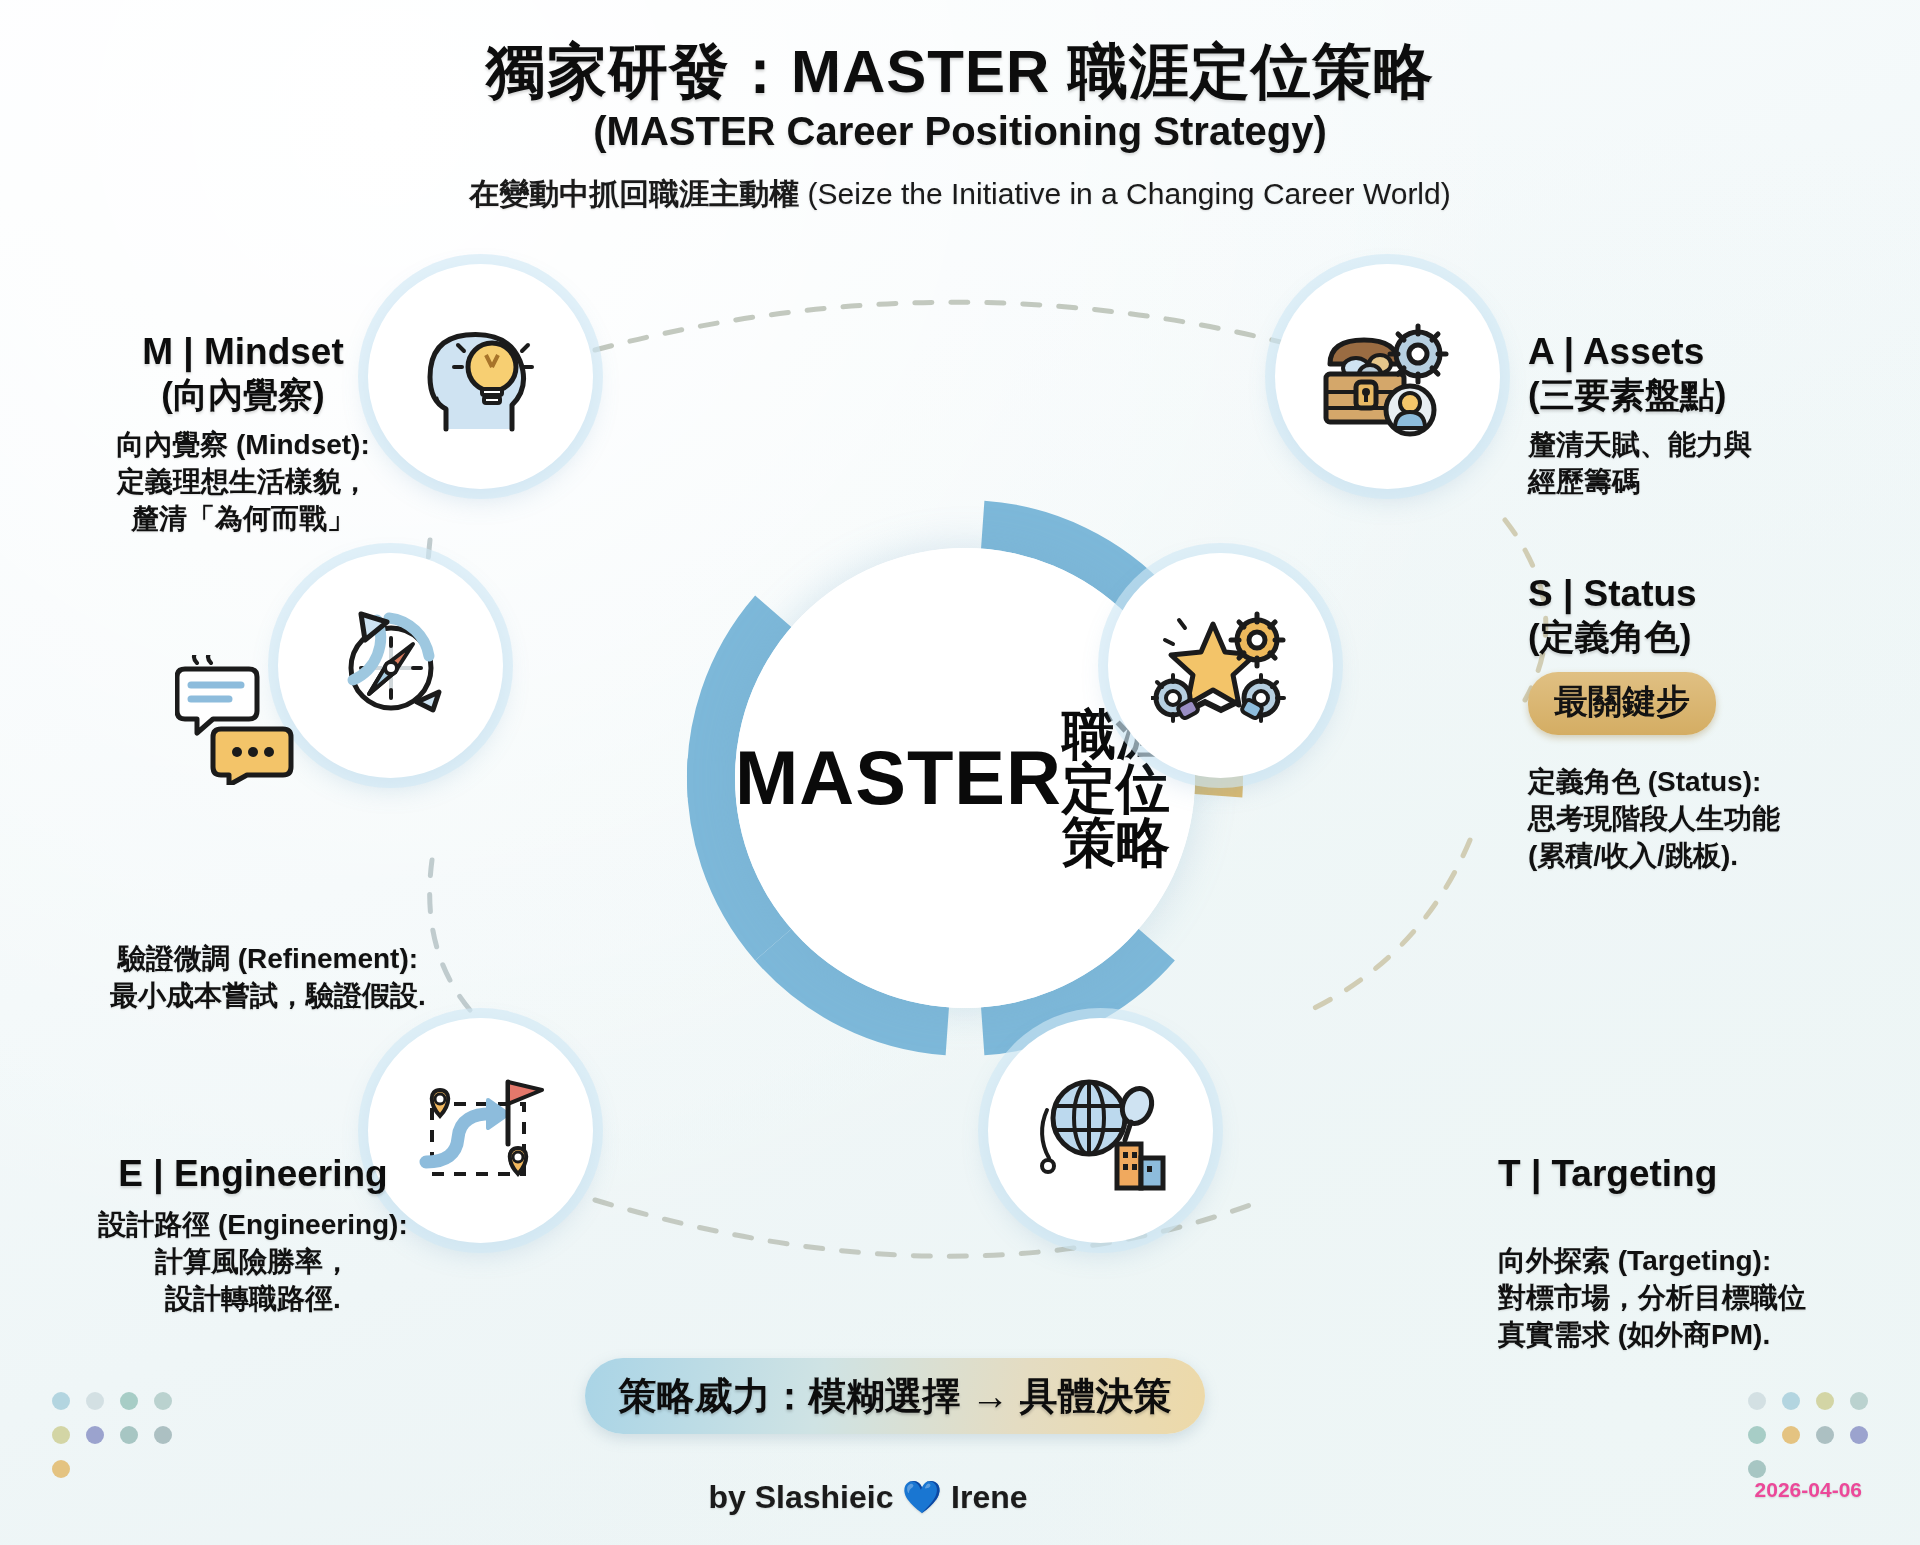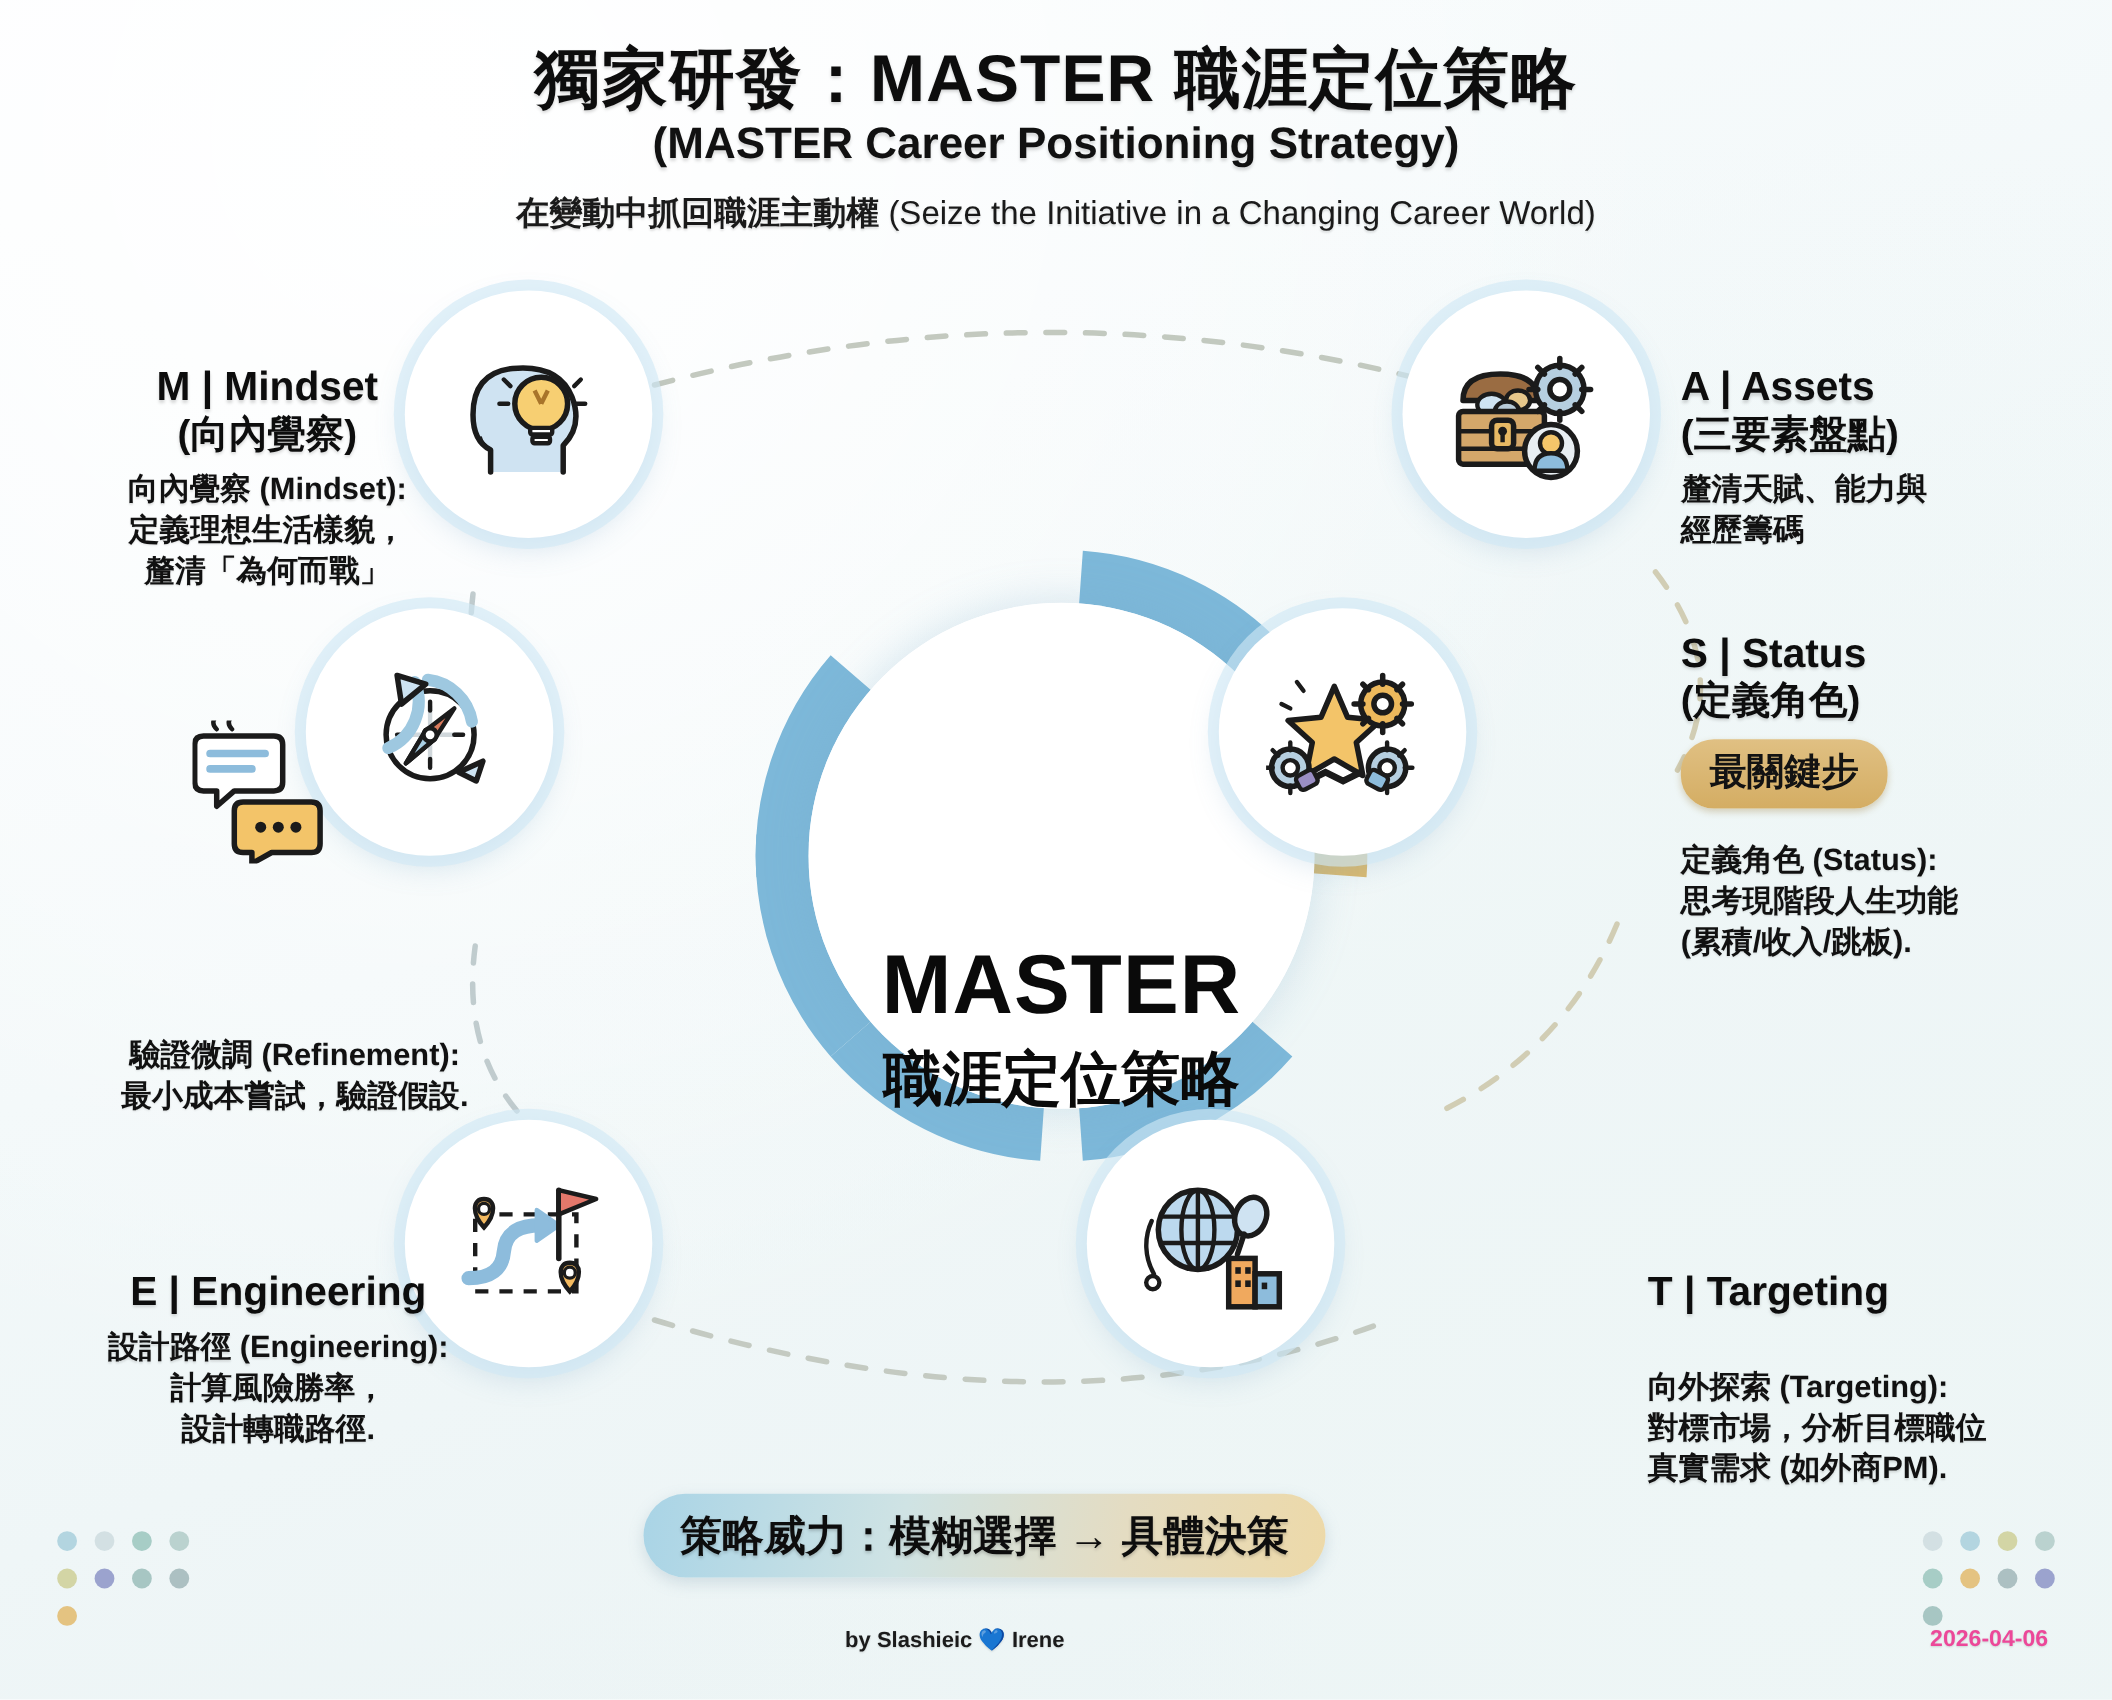--- a/index.html
+++ b/index.html
@@ -31,21 +31,21 @@
   }
   .title-tag .en{font-weight:normal;}
 
   
   .wheel{position:absolute;left:585px;top:398px;width:760px;height:760px;}
   .wheel svg{display:block;}
   .hub{
     position:absolute;left:150px;top:150px;width:460px;height:460px;
     border-radius:50%;background:#fff;
     box-shadow:0 0 40px rgba(120,170,200,.28), inset 0 0 0 1px rgba(255,255,255,.9);
-    display:flex;flex-direction:column;align-items:center;justify-content:flex-end;
+    display:flex;align-items:center;justify-content:flex-start;
   }
   .hub-en{font-size:76px;font-weight:bold;letter-spacing:1px;color:#0a0a0a;line-height:1;}
   .hub-zh{font-size:54px;font-weight:bold;color:#0a0a0a;margin-top:20px;line-height:1;}
 
   
   .node{
     position:absolute;border-radius:50%;background:#fff;
     display:flex;align-items:center;justify-content:center;
     box-shadow:0 0 0 10px rgba(209,233,245,.62), 0 10px 26px rgba(110,160,195,.25);
   }
@@ -83,21 +83,21 @@
     box-shadow:0 5px 14px rgba(120,150,170,.26);
   }
   .banner span{
     font-size:38px;font-weight:bold;color:#0d0d0d;
     text-shadow:0 2px 3px rgba(0,0,0,.2);white-space:nowrap;
   }
 
   
   .credit{
     position:absolute;left:0;top:1478px;width:1736px;text-align:center;
-    font-size:20px;font-weight:bold;color:#1b1b1b;
+    font-size:32px;font-weight:bold;color:#1b1b1b;
     text-shadow:0 1px 2px rgba(0,0,0,.14);
   }
   .credit .heart{color:#3b82f6;}
   .datestamp{
     position:absolute;right:58px;top:1478px;
     font-size:21px;font-weight:bold;color:#ec4899;
     text-shadow:0 1px 2px rgba(0,0,0,.14);
   }
 
   

